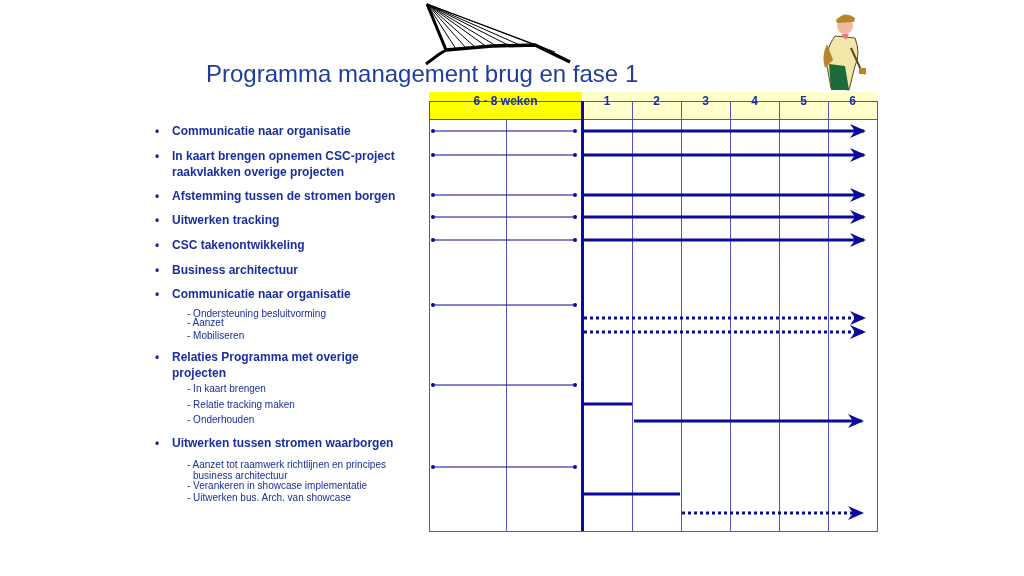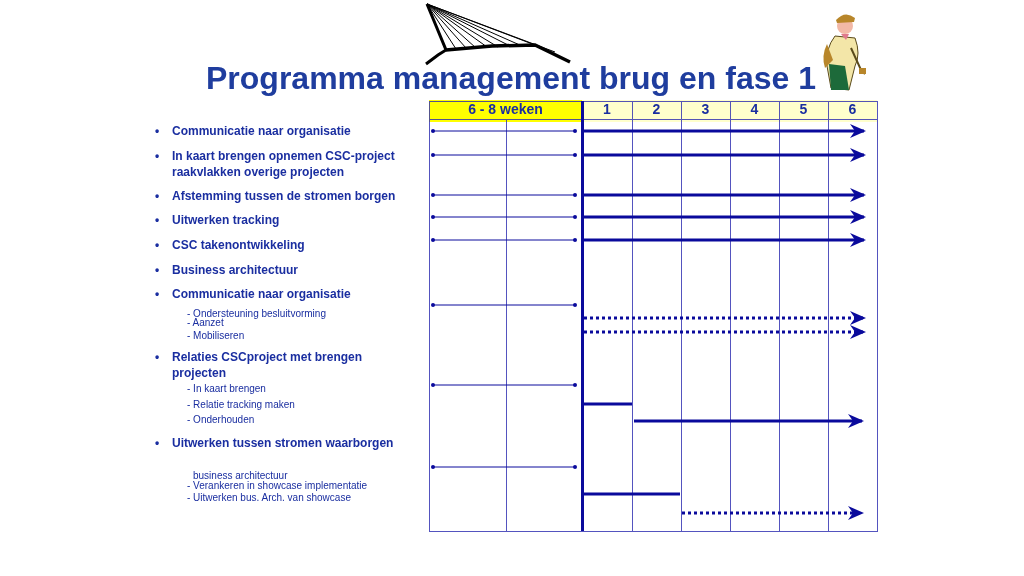--- a/index.html
+++ b/index.html
@@ -1,28 +1,28 @@
 <!DOCTYPE html>
 <html><head>
 <meta charset="utf-8">
 <style>
   html, body { margin:0; padding:0; background:#ffffff; }
   body { width:1024px; height:576px; position:relative; overflow:hidden;
          font-family:"Liberation Sans", sans-serif; }
-  .title { position:absolute; left:206px; top:60px; font-size:32px; font-weight:bold;
+  .title { position:absolute; left:206px; top:60px; font-size:24px; font-weight:normal;
            color:#1f3d9e; white-space:nowrap; letter-spacing:0px; }
   .bridge { position:absolute; left:420px; top:0; }
   .golfer { position:absolute; left:815px; top:4px; }
   .list { position:absolute; left:0; top:0; width:430px; height:576px; }
   .item { position:absolute; left:155px; font-size:12px; font-weight:bold; color:#1a2ea0; line-height:16px; white-space:nowrap; }
   .item .bullet { position:absolute; left:0; top:0; }
   .item .txt { position:absolute; left:17px; top:0; }
   .sub { position:absolute; left:187px; font-size:10px; color:#1a2ea0; line-height:12px; white-space:nowrap; }
   .gantt { position:absolute; left:0; top:0; }
-  .hdr { position:absolute; top:100px; height:22px; font-size:14px; font-weight:bold; color:#1a2ea0;
+  .hdr { position:absolute; top:92px; height:28px; font-size:12px; font-weight:bold; color:#1a2ea0;
          text-align:center; line-height:18px; }
 </style>
 </head>
 <body>
 
 <div class="title">Programma management brug en fase 1</div>
 
 <svg class="bridge" width="160" height="70" viewBox="420 0 160 70">
   <g stroke="#000" fill="none">
     <path d="M427,4 L446,50 L438,55 L426,64" stroke-width="3"></path>
@@ -78,30 +78,31 @@
   </div>
   <div class="item" style="top:286px">
     <span class="bullet">•</span>
     <span class="txt">Communicatie  naar organisatie</span>
   </div>
   <div class="sub" style="top:308px">- Ondersteuning besluitvorming</div>
   <div class="sub" style="top:317px">- Aanzet</div>
   <div class="sub" style="top:330px">- Mobiliseren</div>
   <div class="item" style="top:349px">
     <span class="bullet">•</span>
-    <span class="txt">Relaties CSCproject met brengen</span>
+    <span class="txt">Relaties Programma met overige</span>
     <span class="txt" style="top:16px">projecten</span>
   </div>
   <div class="sub" style="top:383px">- In kaart brengen</div>
   <div class="sub" style="top:399px">- Relatie tracking maken</div>
   <div class="sub" style="top:414px">- Onderhouden</div>
   <div class="item" style="top:435px">
     <span class="bullet">•</span>
     <span class="txt">Uitwerken  tussen stromen waarborgen</span>
   </div>
+  <div class="sub" style="top:459px">- Aanzet tot raamwerk richtlijnen en principes</div>
   <div class="sub" style="top:470px; left:193px">  business architectuur</div>
   <div class="sub" style="top:492px">- Uitwerken bus. Arch. van showcase</div>
   <div class="sub" style="top:480px">- Verankeren in showcase implementatie</div>
 </div>
 
 <div class="hdr" style="left:429px; width:153px; background:#ffff00;">6 - 8 weken</div>
 <div class="hdr" style="left:582px; width:50px; background:#ffffcc;">1</div>
 <div class="hdr" style="left:632px; width:49px; background:#ffffcc;">2</div>
 <div class="hdr" style="left:681px; width:49px; background:#ffffcc;">3</div>
 <div class="hdr" style="left:730px; width:49px; background:#ffffcc;">4</div>

